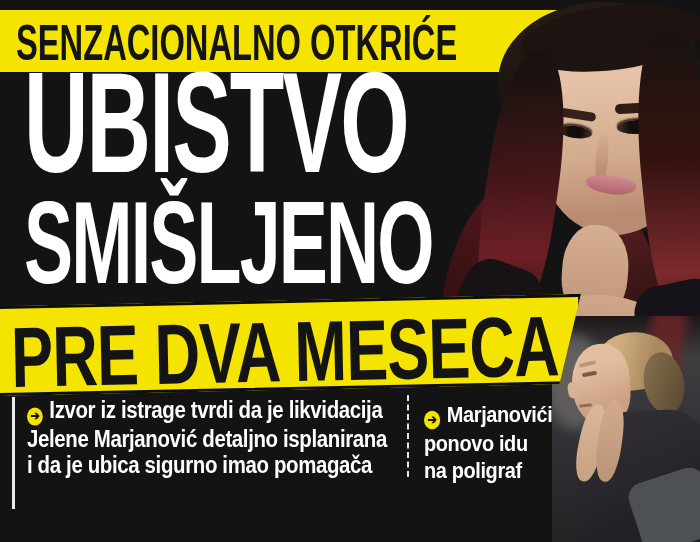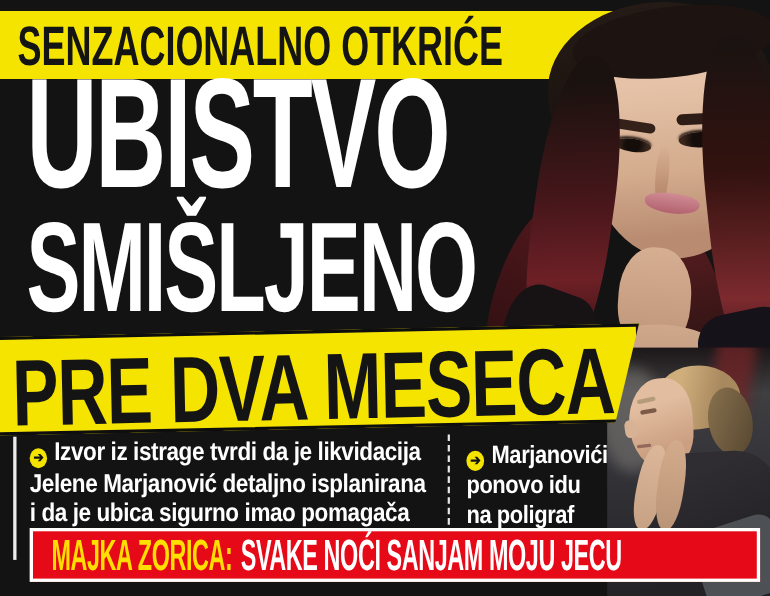--- a/index.html
+++ b/index.html
@@ -193,20 +193,14 @@
       </div>
       <div class="dline">
         <span>ponovo idu</span>
       </div>
       <div class="dline">
         <span>na poligraf</span>
       </div>
     </div>
   </div>
 
-  <div class="bottom-band">
-    <div class="bb-text">
-      <span class="bb-kick">MAJKA ZORICA:</span>
-      <span class="bb-quote">SVAKE NOĆI SANJAM MOJU JECU</span>
-    </div>
-  </div>
 
 </div>
 
 </body></html>

